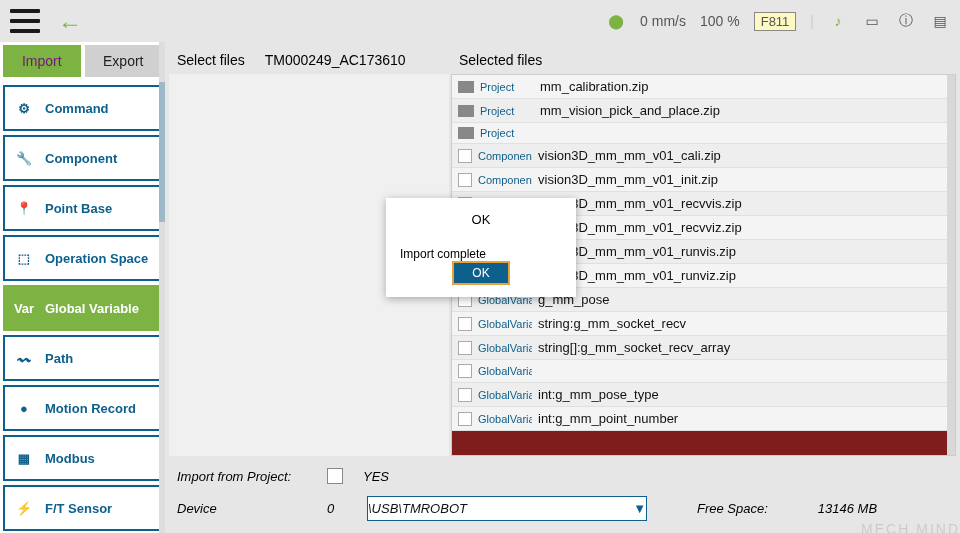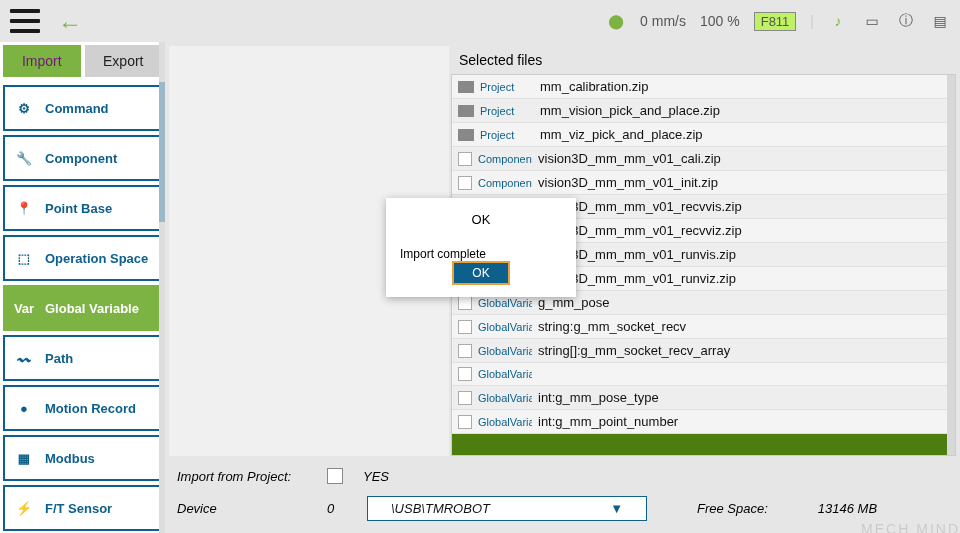--- a/index.html
+++ b/index.html
@@ -4,21 +4,21 @@
 <style>
 * { margin: 0; padding: 0; box-sizing: border-box; font-family: Arial, sans-serif; }
 body { width: 960px; height: 533px; background: #e6e6e6; overflow: hidden; position: relative; }
 
 .topbar { height: 42px; display: flex; align-items: center; padding: 0 10px; gap: 8px; }
 .hamburger { width: 30px; height: 24px; display: flex; flex-direction: column; justify-content: space-between; cursor: pointer; }
 .hamburger span { height: 4px; background: #1a1a1a; border-radius: 1px; }
 .back-arrow { color: #7cb342; font-size: 24px; margin-left: 10px; cursor: pointer; }
 .topbar-right { margin-left: auto; display: flex; align-items: center; gap: 14px; font-size: 14px; color: #555; }
 .top-icon { width: 20px; height: 20px; display: flex; align-items: center; justify-content: center; }
-.f811-box { border: 1px solid #888; padding: 1px 6px; font-size: 13px; background: #bef264; }
+.f811-box { border: 1px solid #888; padding: 1px 6px; font-size: 13px; background: #fef9c3; }
 
 .main { display: flex; height: 491px; }
 .sidebar { width: 165px; background: #fff; padding: 3px 3px; overflow-y: auto; position: relative; }
 .side-scroll { position: absolute; right: 0; top: 0; width: 6px; height: 100%; background: #ddd; }
 .side-scroll-thumb { background: #9db8c8; width: 100%; height: 140px; position: absolute; top: 40px; }
 .tabs { display: flex; gap: 4px; margin-bottom: 8px; }
 .tab { flex: 1; text-align: center; padding: 8px 0; font-size: 14px; cursor: pointer; }
 .tab.active { background: #7cb342; color: #701a75; }
 .tab.inactive { background: #d0d0d0; color: #222; }
 .side-item { display: flex; align-items: center; gap: 10px; padding: 10px 8px; border: 2px solid #0d5f8c; margin-bottom: 4px; font-size: 13px; color: #0d5f8c; font-weight: bold; cursor: pointer; background: #fff; }
@@ -26,35 +26,35 @@
 .side-icon { width: 22px; height: 22px; display: flex; align-items: center; justify-content: center; }
 .side-label { flex: 1; }
 
 .content { flex: 1; display: flex; flex-direction: column; background: #e6e6e6; }
 .panes { flex: 1; display: flex; gap: 2px; padding: 4px 4px 0 4px; }
 .pane { display: flex; flex-direction: column; }
 .pane.left { width: 280px; }
 .pane.right { flex: 1; }
 .pane-header { background: #e6e6e6; padding: 6px 8px; font-size: 14px; display: flex; gap: 20px; }
 .pane-body { flex: 1; background: #f0f0f0; overflow-y: auto; position: relative; }
-.pane-body.white { background: #4d7c0f; border: 1px solid #ccc; }
+.pane-body.white { background: #7f1d1d; border: 1px solid #ccc; }
 .right-scroll { position: absolute; right: 0; top: 0; width: 8px; height: 100%; background: #d8d8d8; }
 
 .file-row { display: flex; align-items: center; gap: 6px; padding: 4px 6px; border-bottom: 1px solid #e0e0e0; font-size: 13px; background: #f4f4f4; }
 .file-row:nth-child(even) { background: #eeeeee; }
 .file-check { width: 14px; height: 14px; border: 1px solid #aaa; background: #fff; flex-shrink: 0; }
 .file-check.folder { background: #888; border: none; width: 16px; height: 12px; }
 .file-type { color: #0d5f8c; font-size: 11px; width: 54px; flex-shrink: 0; white-space: nowrap; overflow: hidden; }
 .file-name { color: #111; }
 
 .bottom { padding: 12px 12px; font-size: 13px; display: flex; flex-direction: column; gap: 12px; position: relative; }
 .bottom-row { display: flex; align-items: center; gap: 20px; font-style: italic; }
 .bottom-label { width: 130px; }
 .checkbox { width: 16px; height: 16px; border: 1px solid #888; background: #fff; display: inline-block; }
-.device-select { width: 280px; border: 1px solid #0d5f8c; background: #fff; padding: 4px 23px; display: flex; align-items: flex-end; justify-content: space-between; color: #111; }
+.device-select { width: 280px; border: 1px solid #0d5f8c; background: #fff; padding: 4px 0; display: flex; align-items: flex-end; justify-content: space-between; color: #111; }
 .device-select .tri { color: #0d5f8c; }
 .watermark { position: absolute; right: 0; bottom: -4px; opacity: 0.15; font-size: 14px; letter-spacing: 2px; color: #333; }
 
 .modal { position: absolute; left: 386px; top: 198px; width: 190px; background: #fff; box-shadow: 0 2px 8px rgba(0,0,0,0.3); padding: 14px 14px 12px; z-index: 10; text-align: center; }
 .modal-title { font-size: 13px; margin-bottom: 20px; }
 .modal-msg { font-size: 12px; margin-bottom: 0; text-align: left; }
 .modal-btn { background: #0d5f8c; color: #fff; border: 2px solid #e8a23b; padding: 3px 18px; font-size: 12px; cursor: pointer; }
 </style>
 </head>
 <body>
@@ -124,20 +124,24 @@
         </div>
       </div>
     <div class="side-scroll">
         <div class="side-scroll-thumb"></div>
       </div>
   </div>
 
   <div class="content">
     <div class="panes">
       <div class="pane left">
+        <div class="pane-header">
+          <span>Select files</span>
+          <span>TM000249_AC173610</span>
+        </div>
         <div class="pane-body"></div>
       </div>
       <div class="pane right">
         <div class="pane-header">
           <span>Selected files</span>
         </div>
         <div class="pane-body white">
           <div id="file-list">
               <div class="file-row">
                 <span class="file-check folder"></span>
@@ -145,21 +149,20 @@
                 <span class="file-name">mm_calibration.zip</span>
               </div>
               <div class="file-row">
                 <span class="file-check folder"></span>
                 <span class="file-type">Project</span>
                 <span class="file-name">mm_vision_pick_and_place.zip</span>
               </div>
               <div class="file-row">
                 <span class="file-check folder"></span>
                 <span class="file-type">Project</span>
-                <span class="file-name">mm_viz_pick_and_place.zip</span>
               </div>
               <div class="file-row">
                 <span class="file-check"></span>
                 <span class="file-type">Component</span>
                 <span class="file-name">vision3D_mm_mm_v01_cali.zip</span>
               </div>
               <div class="file-row">
                 <span class="file-check"></span>
                 <span class="file-type">Component</span>
                 <span class="file-name">vision3D_mm_mm_v01_init.zip</span>

